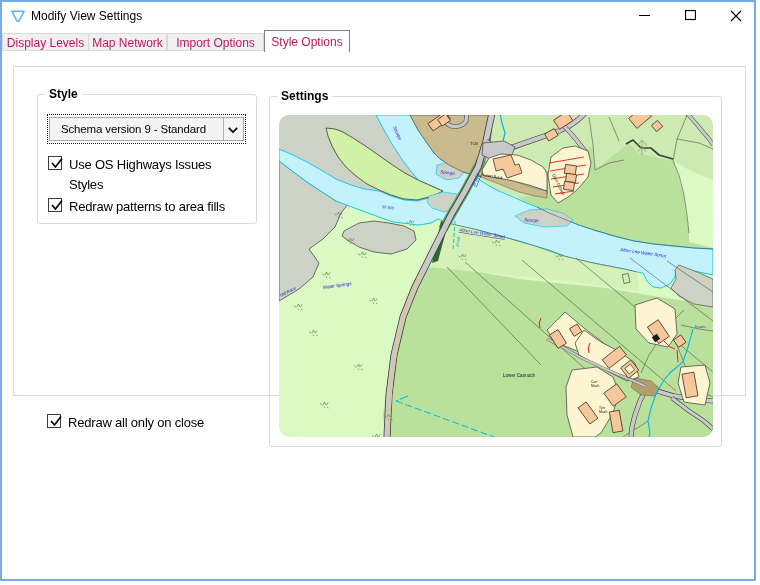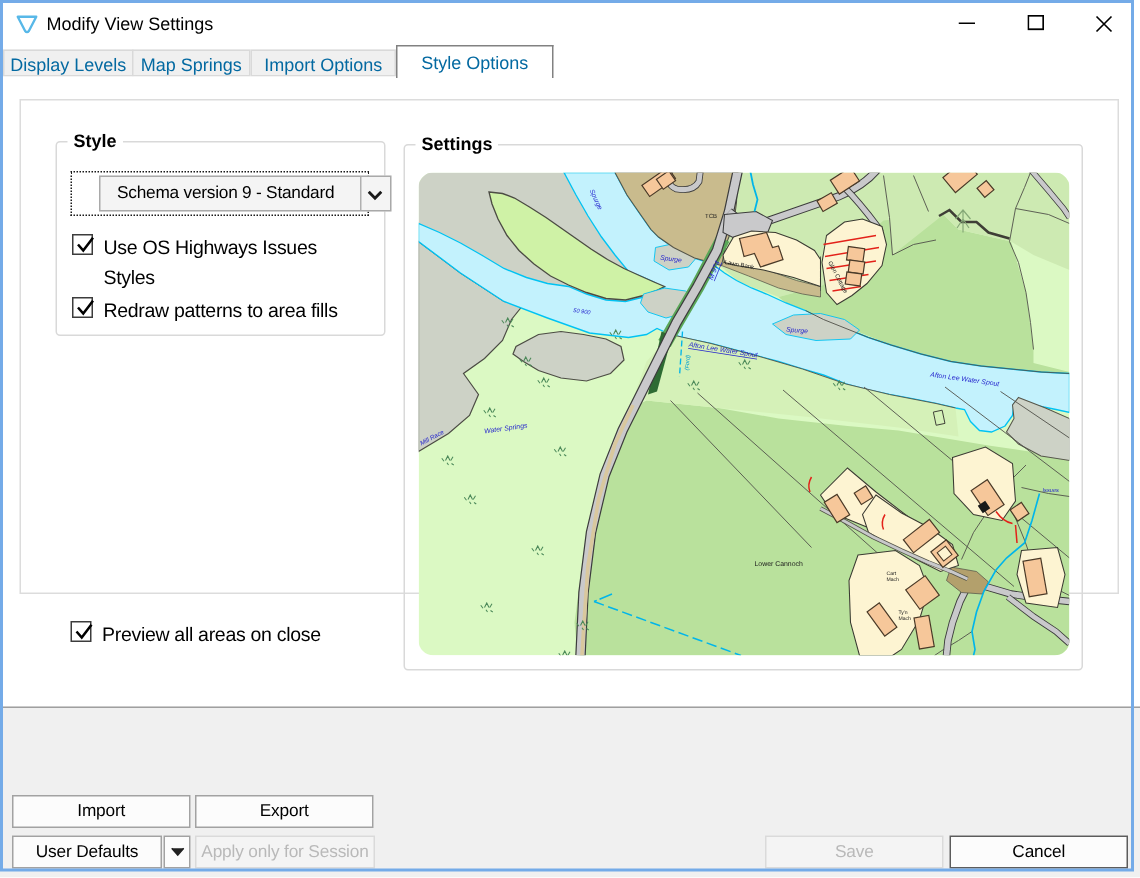--- a/index.html
+++ b/index.html
@@ -6,28 +6,28 @@
 html,body { width:760px; height:585px; overflow:hidden; }
 body { font-family:"Liberation Sans", sans-serif; background:#fff; position:relative; }
 .win { position:absolute; left:0; top:0; width:760px; height:585px; background:#fff; }
 .winborder { position:absolute; left:0; top:0; width:756px; height:581px; border:2px solid #74abe8; z-index:99; pointer-events:none; }
 .titlebar { position:absolute; left:0; top:0; width:760px; height:29px; background:#fff; }
 .title-ico { position:absolute; left:9px; top:9px; }
 .title-txt { position:absolute; left:31px; top:9px; font-size:12px; color:#000; }
 .wc { position:absolute; top:0; height:29px; width:46px; text-align:center; }
 .wc svg { position:absolute; left:18px; top:10px; }
 .tabs { position:absolute; left:2px; top:29px; width:754px; height:22px; }
-.tab { position:absolute; top:4px; height:18px; background:#f0f0f0; border:1px solid #d9d9d9; font-size:12px; color:#0369a1; text-align:center; line-height:19px; }
+.tab { position:absolute; top:4px; height:18px; background:#f0f0f0; border:1px solid #d9d9d9; font-size:12px; color:#be185d; text-align:center; line-height:19px; }
 .tab.active { top:1px; height:22px; background:#fff; border:1px solid #818181; border-bottom:none; z-index:5; line-height:22px; }
 .page { position:absolute; left:0; top:51px; width:760px; height:420px; background:#fff; }
 .panel { position:absolute; left:13px; top:15px; width:733px; height:330px; border:1px solid #dcdcdc; background:#fff; }
 .group { position:absolute; border:1px solid #d9d9d9; border-radius:3px; }
 .glabel { position:absolute; top:-8px; left:7px; background:#fff; padding:0 4px; font-size:12px; font-weight:bold; color:#000; }
 .focusrect { position:absolute; left:9px; top:19px; width:199px; height:30px; border:1px dotted #1a1a1a; }
-.combo { position:absolute; left:28px; top:22px; width:195px; height:24px; border:1px solid #a9a9a9; background:#f4f4f4; }
+.combo { position:absolute; left:11px; top:22px; width:195px; height:24px; border:1px solid #a9a9a9; background:#f4f4f4; }
 .combo-txt { position:absolute; left:11px; top:5px; font-size:11.5px; color:#000; letter-spacing:-0.15px; }
 .combo-sep { position:absolute; right:19px; top:0; width:1px; height:22px; background:#b0b0b0; }
 .combo-arr { position:absolute; right:5px; top:9px; }
 .cb { position:absolute; }
 .cbbox { position:absolute; left:0; top:1px; width:14px; height:14px; border:1px solid #3c3c3c; background:#fff; }
 .cbbox svg { position:absolute; left:0px; top:-2px; }
 .cbtxt { position:absolute; left:21px; top:0px; font-size:13px; color:#000; line-height:20px; letter-spacing:-0.2px; }
 .footer { position:absolute; left:0; top:471px; width:760px; height:114px; background:#f0f0f0; border-top:1px solid #9f9f9f; }
 .btn { position:absolute; height:22px; background:#fcfcfc; border:1px solid #a2a2a2; font-size:11.5px; letter-spacing:-0.1px; color:#000; text-align:center; line-height:20px; }
 .btn.disabled { background:#f4f4f4; border:1px solid #dadada; color:#b9b9b9; }
@@ -53,23 +53,23 @@
         </svg>
       </div>
     <div class="wc" style="left:712px;">
         <svg width="12" height="12" viewBox="0 0 12 12">
           <path d="M1 1 L11 11 M11 1 L1 11" stroke="#000" stroke-width="1.1"></path>
         </svg>
       </div>
   </div>
   <div class="tabs">
     <div class="tab" style="left:0px; width:87px;">Display Levels</div>
-    <div class="tab" style="left:86px; width:79px;">Map Springs</div>
+    <div class="tab" style="left:86px; width:79px;">Map Network</div>
     <div class="tab" style="left:165px; width:97px;">Import Options</div>
-    <div class="tab active" style="left:262px; width:105px;">Style Options</div>
+    <div class="tab active" style="left:262px; width:86px;">Style Options</div>
   </div>
   <div class="page">
     <div class="panel">
       <div class="group" style="left:23px; top:27px; width:220px; height:130px;">
         <span class="glabel">Style</span>
         <div class="focusrect"></div>
         <div class="combo">
           <div class="combo-txt">Schema version 9 - Standard</div>
           <div class="combo-sep"></div>
           <svg class="combo-arr" width="10" height="7" viewBox="0 0 10 7">
@@ -92,21 +92,21 @@
             </div>
           <div class="cbtxt" style="width:190px;">Redraw patterns to area fills</div>
         </div>
       </div>
       <div class="cb" style="left:33px; top:346px;">
         <div class="cbbox">
             <svg width="16" height="16" viewBox="0 0 16 16">
               <path d="M3 8 L6.5 12 L13 3.5" fill="none" stroke="#000" stroke-width="1.7"></path>
             </svg>
           </div>
-        <div class="cbtxt" style="width:220px;">Preview all areas on close</div>
+        <div class="cbtxt" style="width:220px;">Redraw all only on close</div>
       </div>
       <div class="group" style="left:255px; top:29px; width:453px; height:351px;">
         <span class="glabel">Settings</span>
         <div style="position:absolute; left:9px; top:18px; width:434px; height:322px; border-radius:10px; overflow:hidden;">
 <svg width="434" height="322" viewBox="0 0 434 322">
 <defs>
 <g id="tuft" stroke="#4d8a5a" stroke-width="0.7" fill="none">
   <path d="M0,0 L1.5,-3 L3,0 M3.5,0 L5,-2.5 M-1,0.5 L-2.5,-1.5 M1,1.5 L2,3 M4,2 L5.5,3"></path>
 </g>
 </defs>
@@ -262,24 +262,13 @@
 <text x="312" y="272" font-size="3.4">Mach</text>
 <text x="320" y="294" font-size="3.4">Ty'n</text>
 <text x="320" y="298" font-size="3.4">Mach</text>
 </g>
 </svg>
 
         </div>
       </div>
     </div>
   </div>
-  <div class="footer">
-    <div class="btn" style="left:8px; top:58px; width:119px;">Import</div>
-    <div class="btn" style="left:130px; top:58px; width:119px;">Export</div>
-    <div class="btn" style="left:8px; top:85px; width:100px;">User Defaults</div>
-    <div class="btn" style="left:109px; top:85px; width:18px;"><svg width="9" height="6" viewBox="0 0 9 6" style="margin-top:7px;">
-          <path d="M0.5 0.5 L4.5 5 L8.5 0.5" fill="#222" stroke="#222" stroke-width="1"></path>
-        </svg></div>
-    <div class="btn disabled" style="left:130px; top:85px; width:120px;">Apply only for Session</div>
-    <div class="btn disabled" style="left:510px; top:85px; width:119px;">Save</div>
-    <div class="btn dark" style="left:633px; top:85px; width:119px;">Cancel</div>
-  </div>
 </div>
 
 </body></html>

